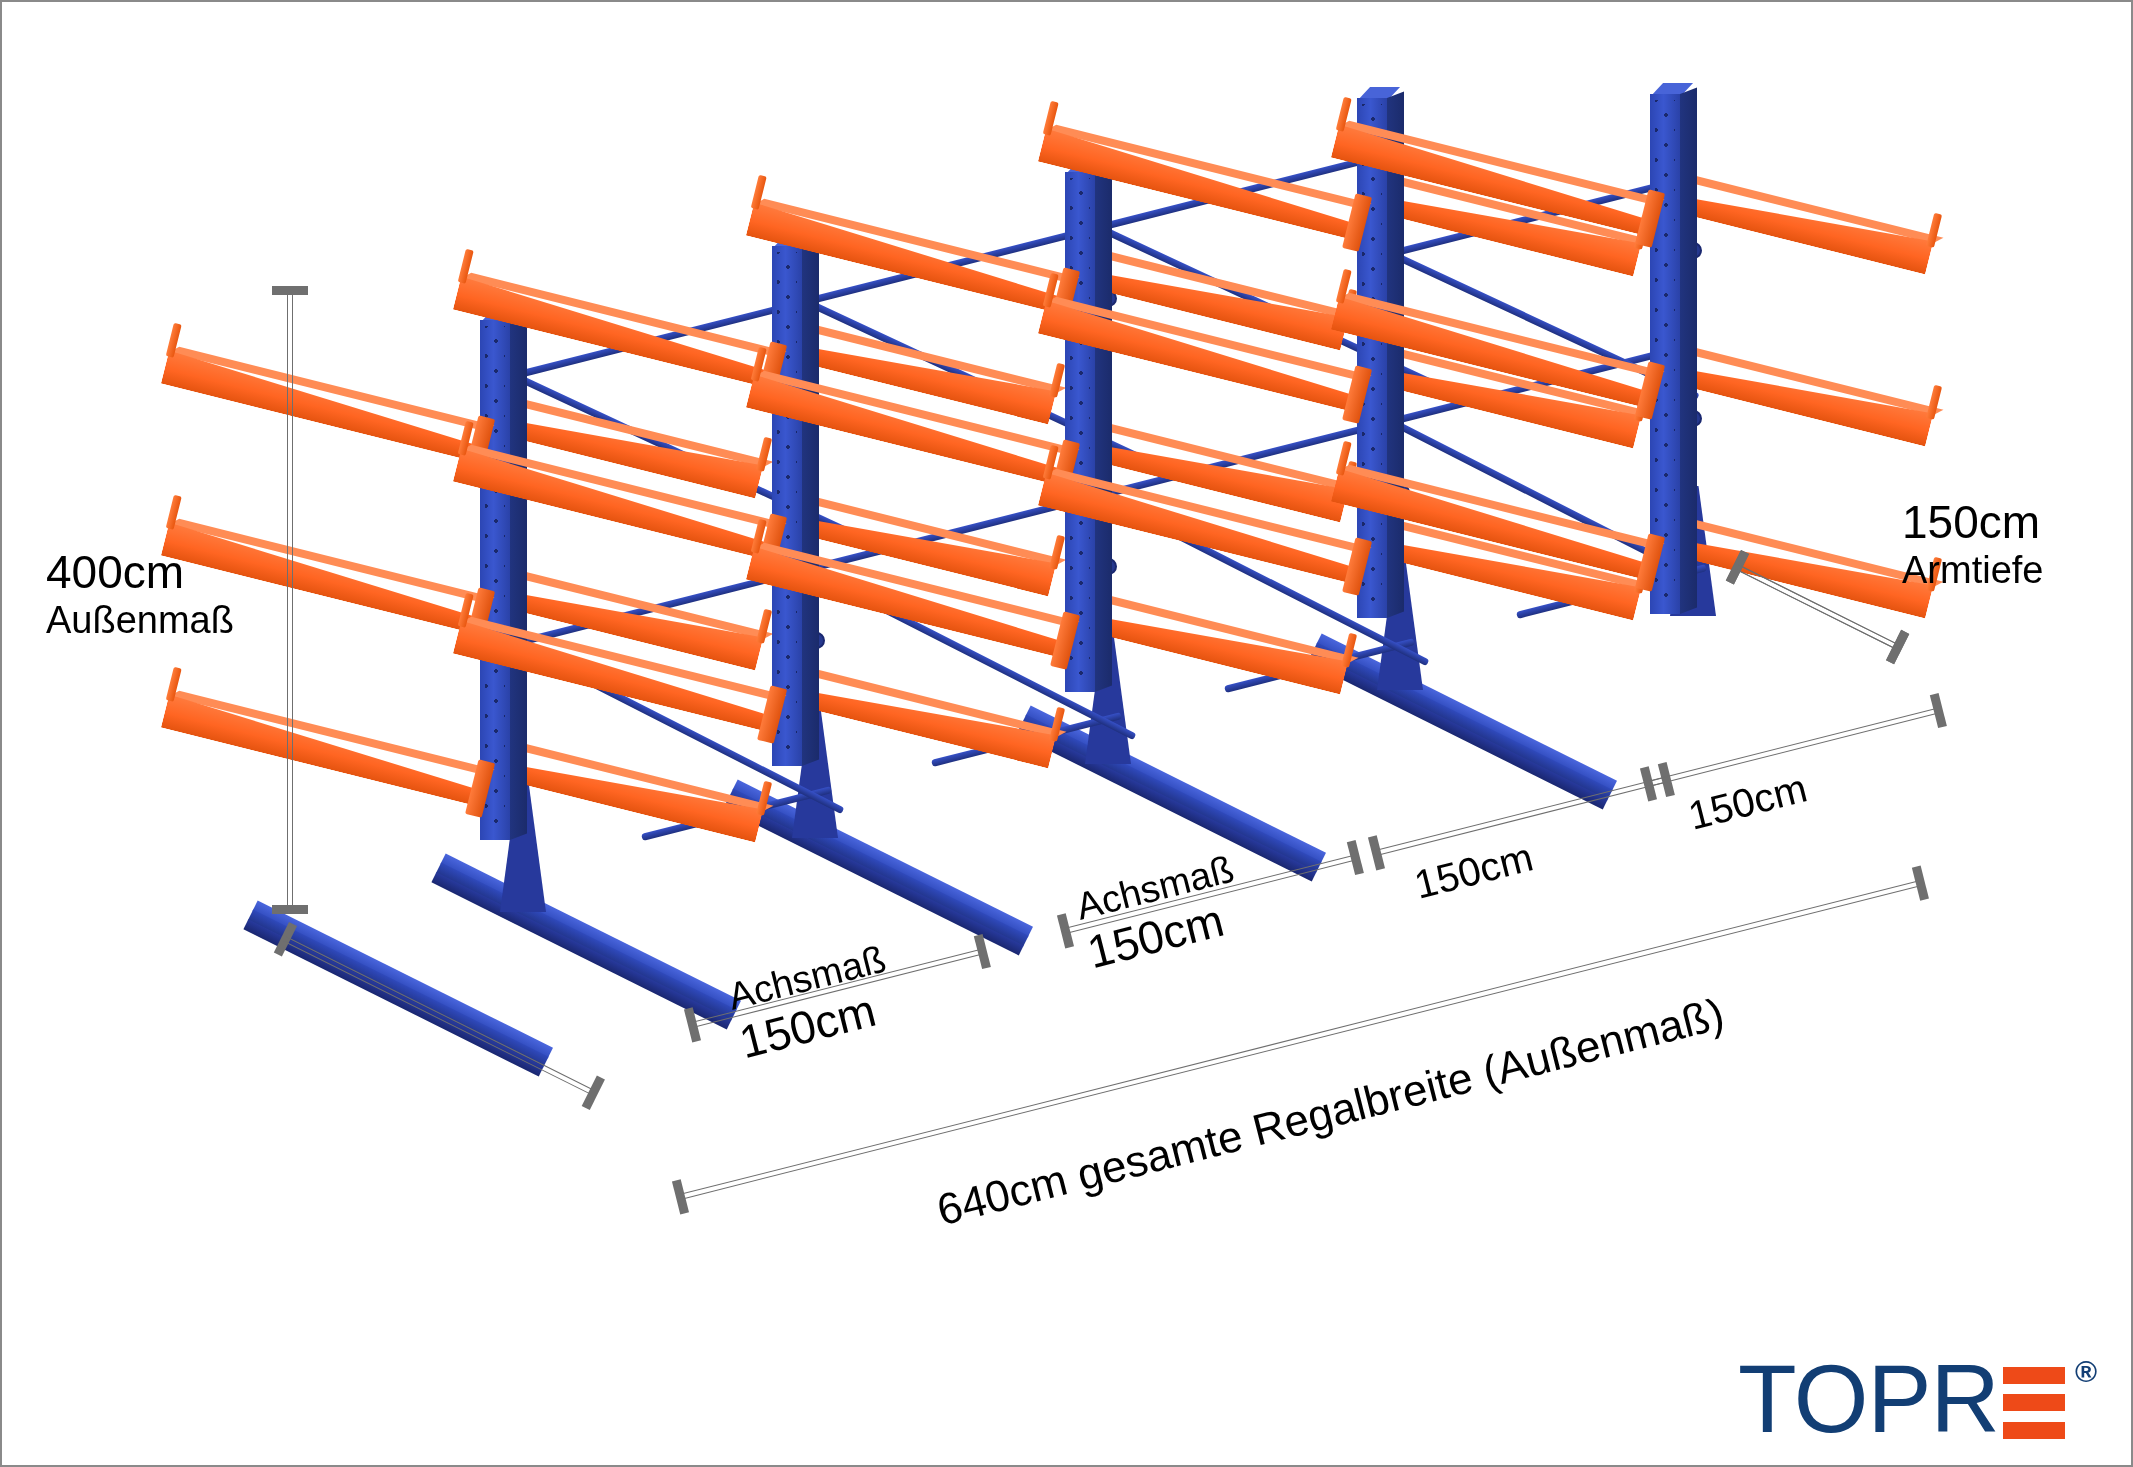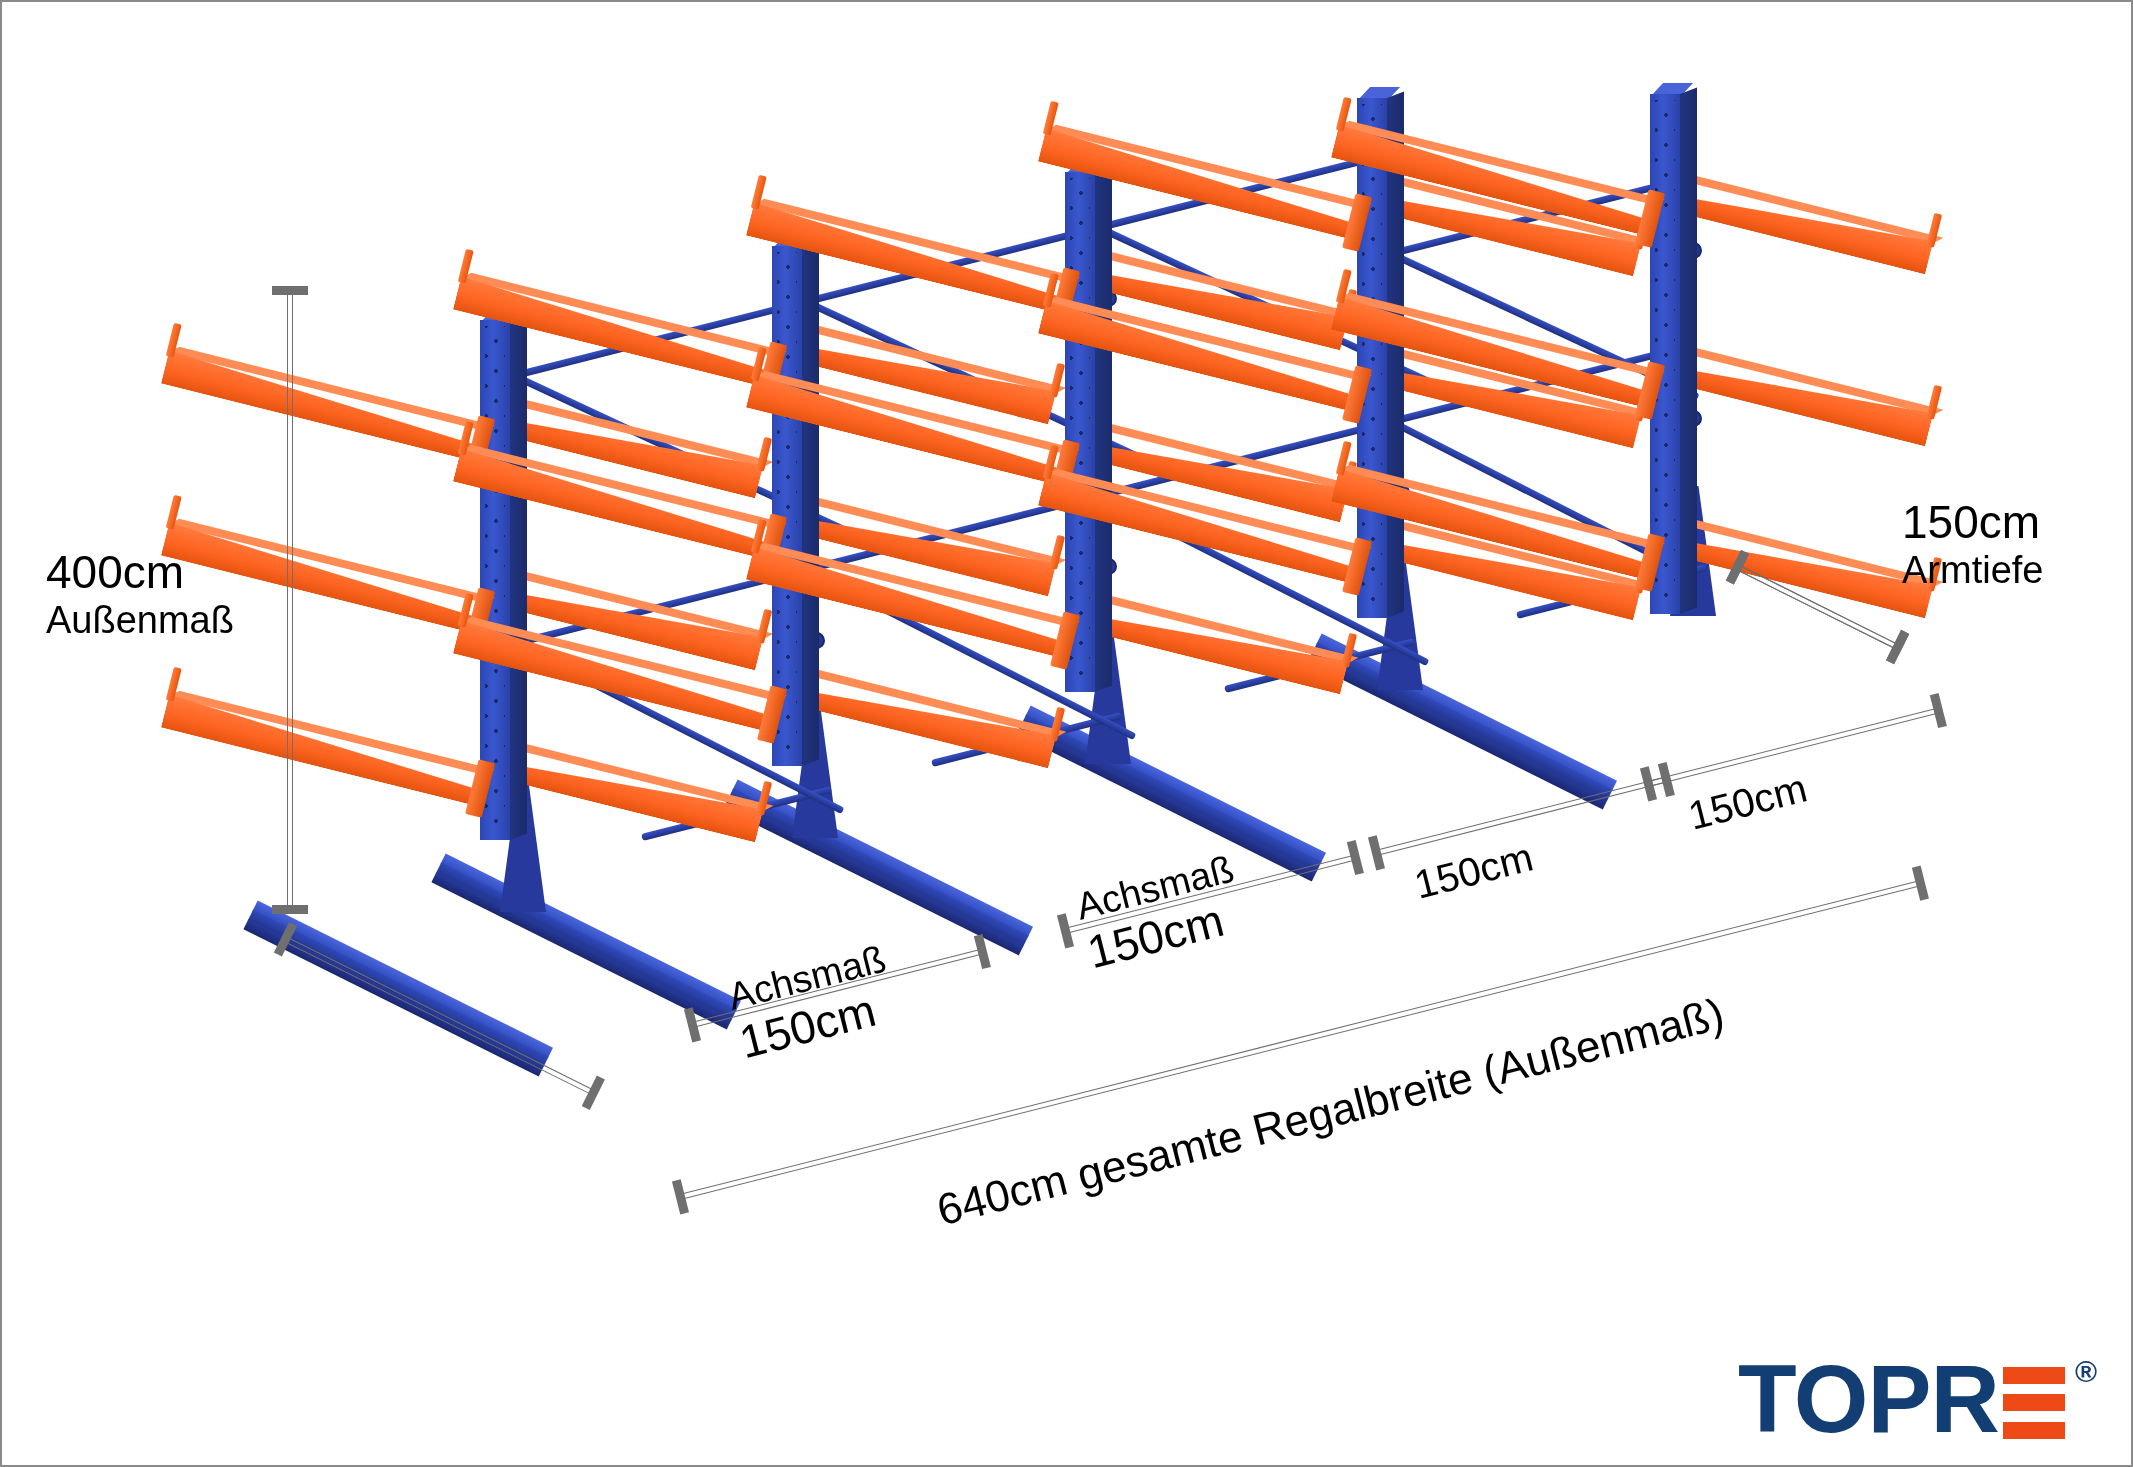--- a/index.html
+++ b/index.html
@@ -69,21 +69,21 @@
   .gus{position:absolute;background:#27399c;transform-origin:50% 100%;}
 
   
   .brace{position:absolute;height:7px;transform-origin:0 50%;border-radius:3px;
         background:linear-gradient(180deg,#3650c6,#1f3080);}
   .node{position:absolute;width:17px;height:17px;border-radius:50%;
         background:#26398f;border:2px solid #1a2870;box-sizing:border-box;}
 
   
   #logo{position:absolute;right:34px;bottom:22px;display:flex;align-items:flex-end;}
-  #logo .txt{font-size:96px;font-weight:bold;letter-spacing:-1px;line-height:.92;}
+  #logo .txt{font-size:96px;font-weight:normal;letter-spacing:-1px;line-height:.92;}
   #logo .ebox{display:inline-block;width:62px;height:72px;position:relative;
         margin:0 6px 4px 4px;}
   #logo .ebox i{position:absolute;left:0;width:100%;height:17px;display:block;}
   #logo .reg{font-size:30px;font-weight:bold;margin:0 0 54px 4px;}
 </style>
 </head>
 <body>
 
 <div id="page">
 

